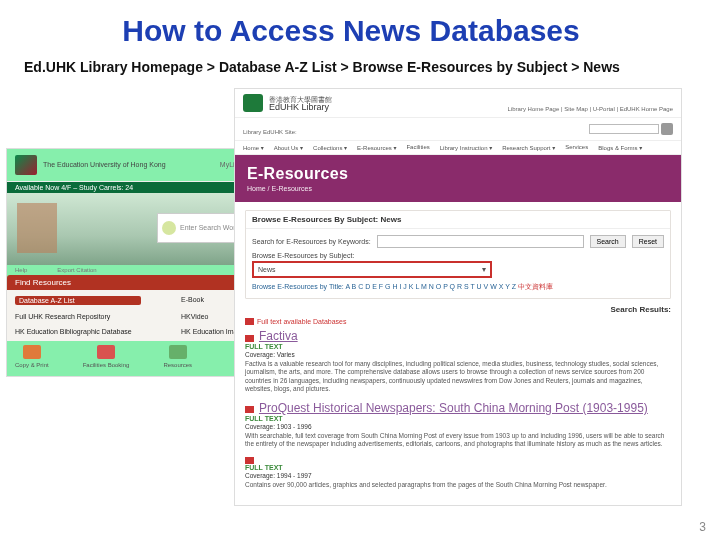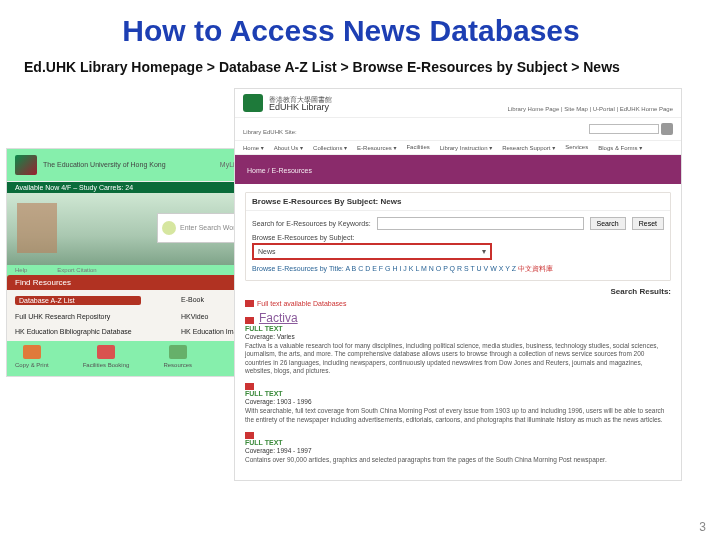--- a/index.html
+++ b/index.html
@@ -136,20 +136,21 @@
         <span>About Us ▾</span>
         <span>Collections ▾</span>
         <span>E-Resources ▾</span>
         <span>Facilities</span>
         <span>Library Instruction ▾</span>
         <span>Research Support ▾</span>
         <span>Services</span>
         <span>Blogs &amp; Forms ▾</span>
       </div>
       <div class="sr-hero">
+        <h2>E-Resources</h2>
         <div class="crumb">Home / E-Resources</div>
       </div>
       <div class="sr-body">
         <div class="sr-sec">
           <div class="sr-sechdr">Browse E-Resources By Subject: News</div>
           <div class="sr-secbody">
             <div class="sr-row">
               <span>Search for E-Resources by Keywords:</span>
               <input type="text" style="">
               <button class="sr-btn">Search</button>
@@ -173,20 +174,21 @@
 
         <div class="sr-item">
           <span class="sr-flag"></span>
           <a class="sr-link">Factiva</a>
           <div class="sr-ft">FULL TEXT</div>
           <div class="sr-meta">Coverage: Varies</div>
           <div class="sr-desc">Factiva is a valuable research tool for many disciplines, including political science, media studies, business, technology studies, social sciences, journalism, the arts, and more. The comprehensive database allows users to browse through a collection of news service sources from 200 countries in 26 languages, including newspapers, continuously updated newswires from Dow Jones and Reuters, journals and magazines, websites, blogs, and pictures.</div>
         </div>
         <div class="sr-item">
           <span class="sr-flag"></span>
+          <a class="sr-link">ProQuest Historical Newspapers: South China Morning Post (1903-1995)</a>
           <div class="sr-ft">FULL TEXT</div>
           <div class="sr-meta">Coverage: 1903 - 1996</div>
           <div class="sr-desc">With searchable, full text coverage from South China Morning Post of every issue from 1903 up to and including 1996, users will be able to search the entirety of the newspaper including advertisements, editorials, cartoons, and photographs that illuminate history as much as the news articles.</div>
         </div>
         <div class="sr-item">
           <span class="sr-flag"></span>
           <div class="sr-ft">FULL TEXT</div>
           <div class="sr-meta">Coverage: 1994 - 1997</div>
           <div class="sr-desc">Contains over 90,000 articles, graphics and selected paragraphs from the pages of the South China Morning Post newspaper.</div>
         </div>

